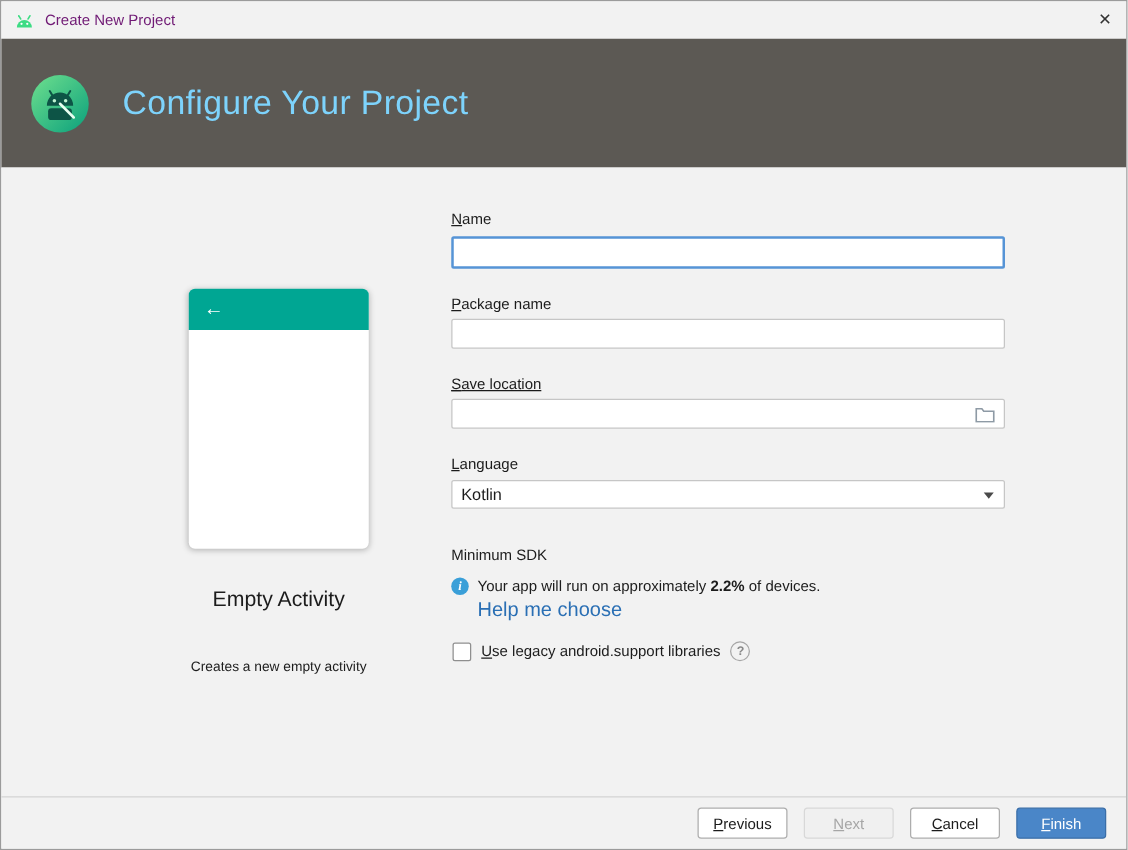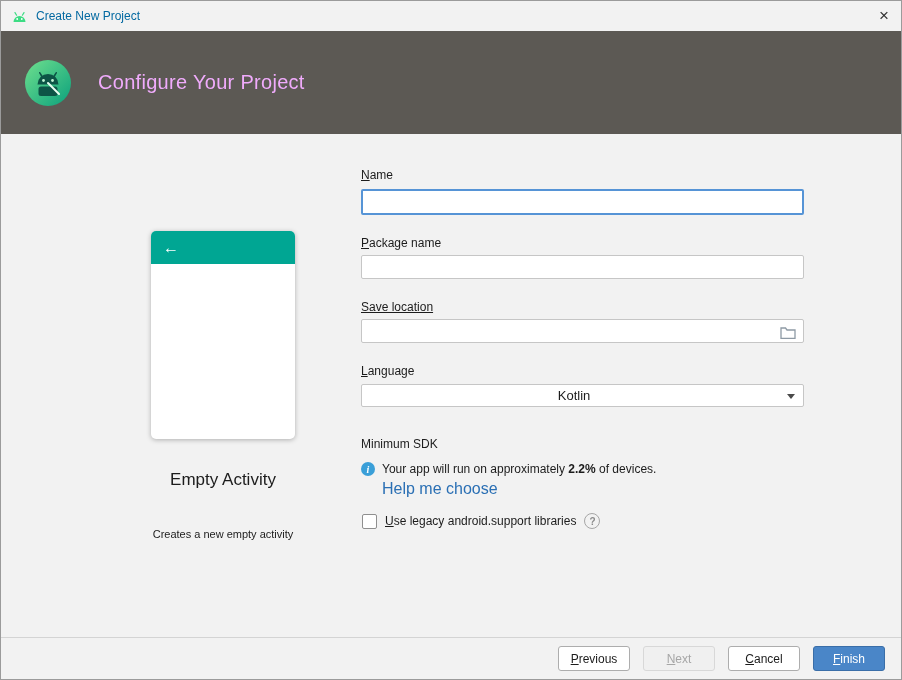--- a/index.html
+++ b/index.html
@@ -7,30 +7,30 @@
   body { font-family:"Liberation Sans", sans-serif; }
   u { text-decoration:underline; text-underline-offset:1px; }
 
   .window { position:relative; width:902px; height:680px; background:#f2f2f2;
             border:1px solid #9b9b9b; overflow:hidden; }
 
   
   .titlebar { position:absolute; top:0; left:0; right:0; height:30px;
               display:flex; align-items:center; padding:0 0 0 10px; background:#f2f2f2; }
   .tb-icon { width:18px; height:14px; display:flex; align-items:flex-end; margin-right:7px; }
-  .tb-title { font-size:12px; color:#0369a1; }
+  .tb-title { font-size:12px; color:#701a75; }
   .tb-close { margin-left:auto; width:34px; height:30px; display:flex; align-items:center;
               justify-content:center; font-size:17px; color:#333; cursor:pointer; }
 
   
   .header { position:absolute; top:30px; left:0; right:0; height:103px;
             background:var(--header_bg,#5c5954); display:flex; align-items:center;
             padding-left:22px; }
   .logo { width:50px; height:50px; margin-right:25px; flex:0 0 auto; }
-  .page-title { font-size:20px; font-weight:400; color:#f0abfc; letter-spacing:.3px; }
+  .page-title { font-size:27px; font-weight:400; color:#7dd3fc; letter-spacing:.3px; }
 
   
   .content { position:absolute; top:133px; left:0; right:0; bottom:42px; background:#f2f2f2; }
 
   
   .template-card { position:absolute; left:150px; top:97px; width:144px; height:208px;
                    background:#ffffff; border-radius:5px; box-shadow:0 1px 5px rgba(0,0,0,.28); }
   .card-header { height:33px; background:var(--teal_header,#00a693); border-radius:5px 5px 0 0;
                  display:flex; align-items:center; padding-left:12px; }
   .back-arrow { color:#ffffff; font-size:16px; line-height:1; }
@@ -47,21 +47,21 @@
            color:#1c1c1c; outline:none; }
   .name-input { top:55px; height:26px; border:2px solid var(--focus_border,#5694d6); }
   .pkg-input  { top:121px; }
   .save-wrap  { top:185px; }
   .save-wrap input { position:absolute; inset:0; border:none; background:transparent;
                      padding:0 30px 0 6px; font-size:13px; outline:none; width:100%; height:100%;
                      font-family:"Liberation Sans", sans-serif; }
   .folder-icon { position:absolute; right:7px; top:5px; cursor:pointer; }
 
   .combo { cursor:pointer; display:flex; align-items:center; padding:0 24px 0 7px;
-           font-size:13px; color:#1c1c1c;justify-content:center; }
+           font-size:13px; color:#1c1c1c; }
   .lang-combo { top:250px; height:23px; }
   .sdk-combo  { top:298px; left:450px; width:353px; height:24px; }
   .combo-arrow { position:absolute; right:8px; top:50%; margin-top:-2px; width:0; height:0;
                  border-left:4px solid transparent; border-right:4px solid transparent;
                  border-top:5px solid #4a4a4a; }
 
   .lbl-name { top:34px; }  .lbl-pkg { top:102px; }  .lbl-save { top:166px;text-decoration:underline; }
   .lbl-lang { top:230px; } .lbl-sdk { top:298px; line-height:24px; }
 
   .sdk-info { position:absolute; left:360px; top:328px; display:flex; align-items:center;

